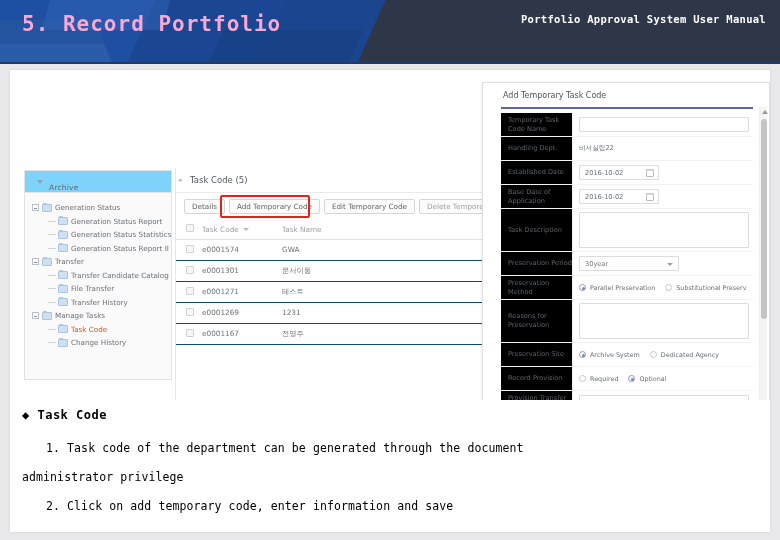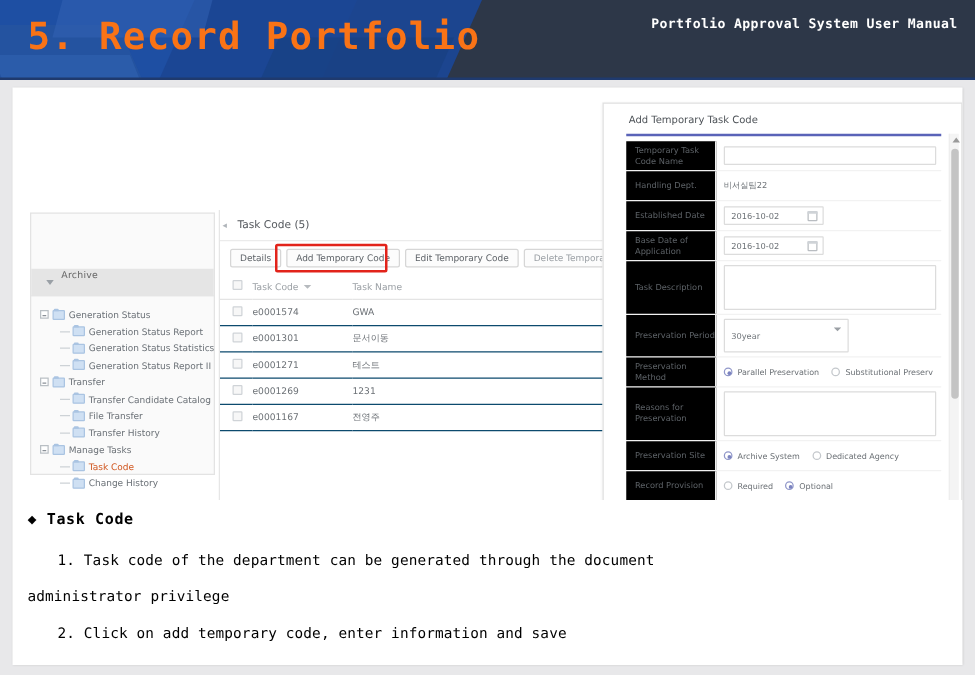--- a/index.html
+++ b/index.html
@@ -49,22 +49,22 @@
     opacity: .6;
   }
   .poly-f {
     left: 0px; top: 44px; width: 110px; height: 30px;
     background: #3a6cbd;
     transform: skewX(22deg);
     opacity: .35;
   }
   #slide-title {
     position: absolute; left: 22px; top: 12px;
-    color: #f97316;
-    font-size: 30px;
+    color: #f9a8d4;
+    font-size: 21px;
     letter-spacing: 1px;
     font-family: "DejaVu Sans Mono", monospace;
     font-weight: bold;
     white-space: nowrap;
     z-index: 5;
   }
   #manual-label {
     position: absolute; right: 14px; top: 13px;
     color: #ffffff;
     font-size: 10.5px;
@@ -102,26 +102,25 @@
 
   
   #tree-panel {
     position: absolute; left: 12px; top: 100px;
     width: 148px; height: 210px;
     background: #fafafa;
     border: 1px solid #e3e3e3;
   }
   #tree-head {
     height: 22px;
-    background: #e5e5e5;
+    background: #7dd3fc;
     border-bottom: 1px solid #e5e5e5;
-    display: flex; align-items: flex-start;
+    display: flex; align-items: flex-end;
     padding-left: 24px;
     position: relative;
-    margin-top: 44px;
   }
   #tree-head .caret {
     position: absolute; left: 12px; top: 9px;
     width: 0; height: 0;
     border-left: 3.5px solid transparent;
     border-right: 3.5px solid transparent;
     border-top: 4.5px solid #9aa0a6;
   }
   #tree-head span { font-size: 7.5px; color: #666; letter-spacing: .2px; }
   #tree-body { padding: 8px 0 0 4px; }
@@ -316,21 +315,21 @@
   }
   .fta {
     height: 36px;
     border: 1px solid #dcdcdc;
     background: #fff;
     border-radius: 1px;
     flex: 1;
   }
   .ftext { font-size: 6.6px; color: #6b7075; }
   .fsel {
-    height: 27px; flex: 0 0 100px;
+    height: 15px; flex: 0 0 100px;
     border: 1px solid #dcdcdc;
     background: #fff;
     border-radius: 1px;
     display: flex; align-items: center;
     padding: 0 5px;
     font-size: 6.6px; color: #72777c;
     position: relative;
   }
   .fsel .dcaret {
     position:absolute; right:5px; top:6px;

